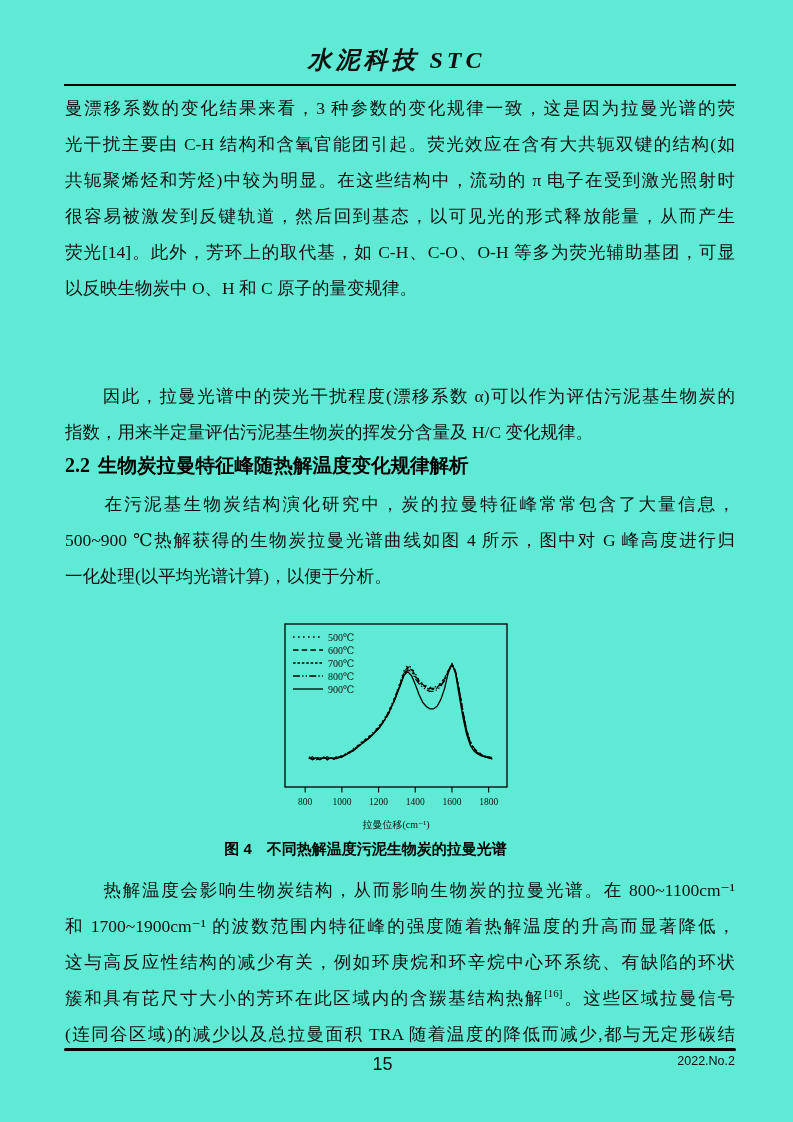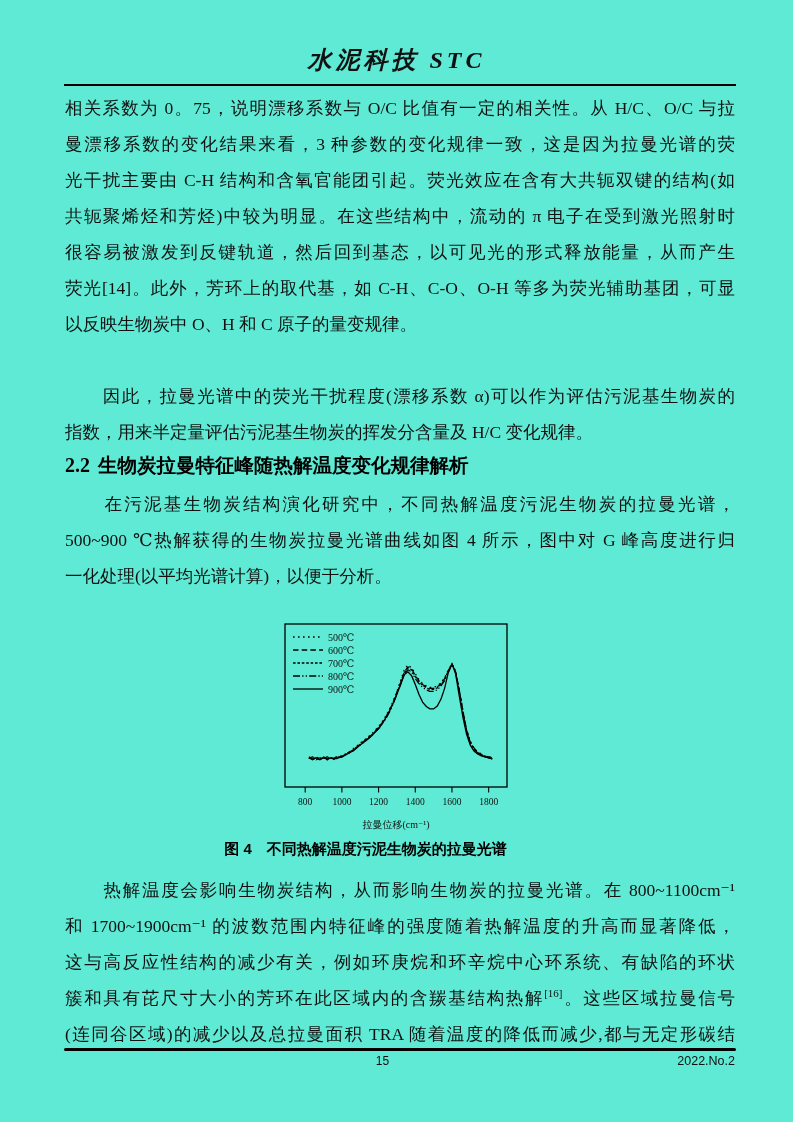--- a/index.html
+++ b/index.html
@@ -55,57 +55,56 @@
     font-weight:bold;font-size:15px;color:#000;
   }
   .footer-rule{
     position:absolute;left:64px;top:1048px;width:672px;height:2.5px;
     background:#000;border-radius:2px;
   }
   .page-number{
     position:absolute;left:0;top:1054px;width:765px;
     text-align:center;
     font-family:"Liberation Sans","DejaVu Sans",sans-serif;
-    font-size:12px;color:#111;
+    font-size:18px;color:#111;
   }
   .issue-number{
     position:absolute;right:58px;top:1054px;
     font-family:"Liberation Sans","DejaVu Sans",sans-serif;
     font-size:12.5px;color:#111;
   }
 </style>
 </head>
 <body>
 
 <div class="page">
 
   <div class="journal-title">水泥科技 STC</div>
   <div class="header-rule"></div>
 
   <div class="tblock" style="top:90px">
-    <div class="bline">相关系数为 0。75，说明漂移系数与 O/C 比值有一定的相关性。从 H/C、O/C 与拉</div>
     <div class="bline">曼漂移系数的变化结果来看，3 种参数的变化规律一致，这是因为拉曼光谱的荧</div>
     <div class="bline">光干扰主要由 C-H 结构和含氧官能团引起。荧光效应在含有大共轭双键的结构(如</div>
     <div class="bline">共轭聚烯烃和芳烃)中较为明显。在这些结构中，流动的 π 电子在受到激光照射时</div>
     <div class="bline">很容易被激发到反键轨道，然后回到基态，以可见光的形式释放能量，从而产生</div>
     <div class="bline">荧光[14]。此外，芳环上的取代基，如 C-H、C-O、O-H 等多为荧光辅助基团，可显</div>
     <div class="bline last">以反映生物炭中 O、H 和 C 原子的量变规律。</div>
   </div>
 
   <div class="tblock" style="top:378px">
     <div class="bline">　　因此，拉曼光谱中的荧光干扰程度(漂移系数 α)可以作为评估污泥基生物炭的</div>
     <div class="bline last">指数，用来半定量评估污泥基生物炭的挥发分含量及 H/C 变化规律。</div>
   </div>
 
   <div class="section-heading">
     <span class="num">2.2</span><span>生物炭拉曼特征峰随热解温度变化规律解析</span>
   </div>
 
   <div class="tblock" style="top:486px">
-    <div class="bline">　　在污泥基生物炭结构演化研究中，不同热解温度污泥生物炭的拉曼光谱，</div>
+    <div class="bline">　　在污泥基生物炭结构演化研究中，炭的拉曼特征峰常常包含了大量信息，</div>
     <div class="bline">500~900 ℃热解获得的生物炭拉曼光谱曲线如图 4 所示，图中对 G 峰高度进行归</div>
     <div class="bline last">一化处理(以平均光谱计算)，以便于分析。</div>
   </div>
 
   <div class="figure-wrap">
     <svg width="240" height="220" viewBox="0 0 240 220">
         <rect x="8" y="8" width="222" height="163" fill="none" stroke="#000" stroke-width="1.3"></rect>
         <line x1="28.181818181818183" y1="171" x2="28.181818181818183" y2="176.5" stroke="#000" stroke-width="1.1"></line>
         <text x="28.181818181818183" y="189" text-anchor="middle" font-size="9.5" font-family="Liberation Serif, DejaVu Serif, serif" fill="#111">800</text>
         <line x1="64.87603305785123" y1="171" x2="64.87603305785123" y2="176.5" stroke="#000" stroke-width="1.1"></line>

